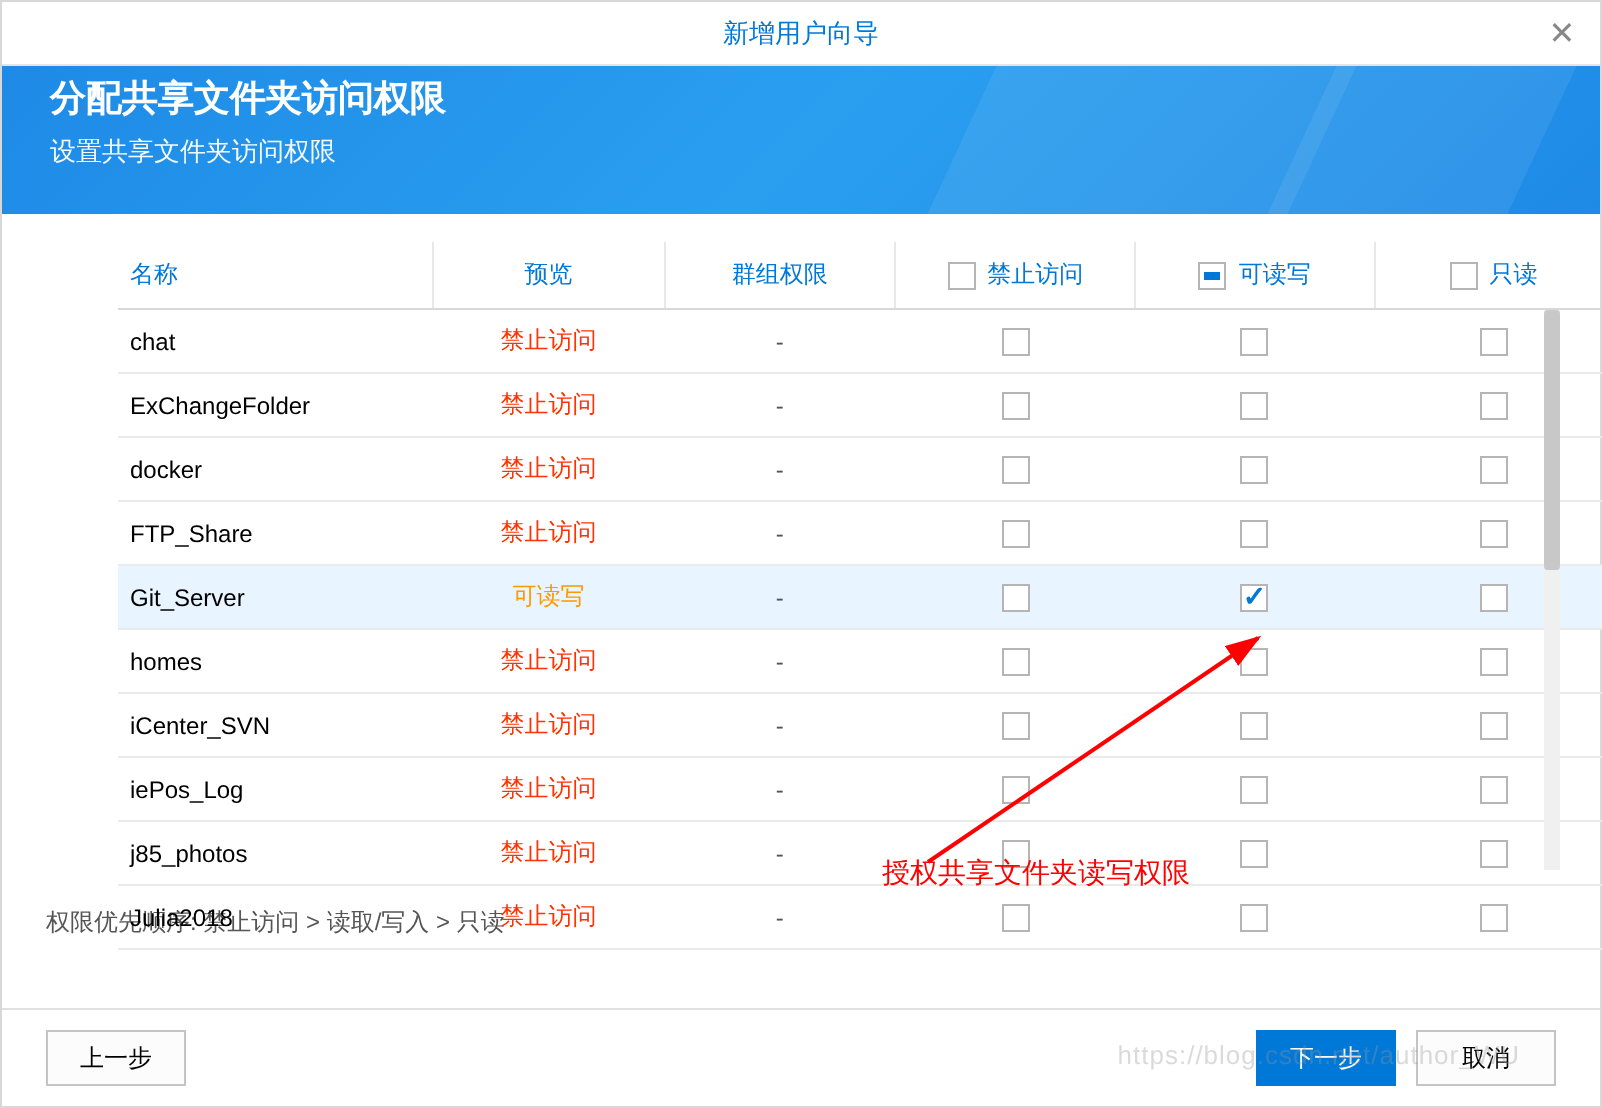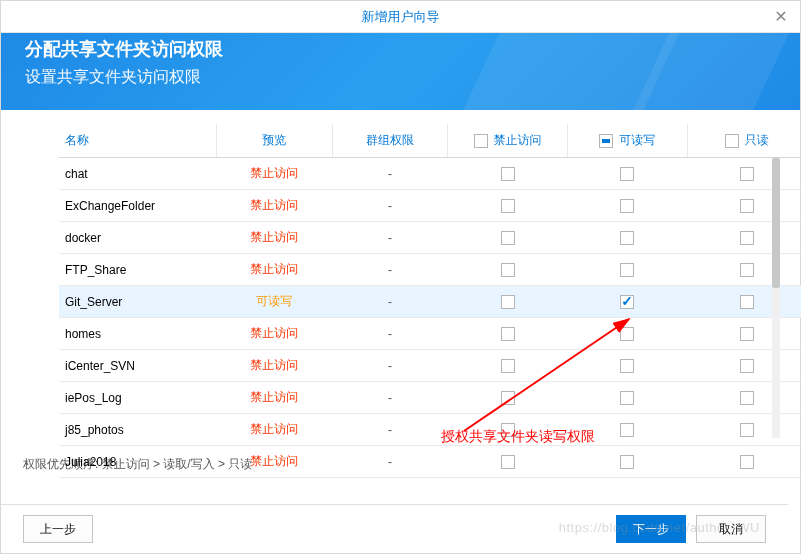--- a/index.html
+++ b/index.html
@@ -50,21 +50,21 @@
     }
     .banner::before, .banner::after {
       content: '';
       position: absolute;
       background: rgba(255,255,255,0.08);
       transform: skewX(-25deg);
     }
     .banner::before { width: 180px; height: 200%; top: -50%; left: 480px; }
     .banner::after { width: 120px; height: 200%; top: -50%; left: 650px; }
     .banner h2 { font-size: 18px; font-weight: bold; margin-bottom: 6px; }
-    .banner p { font-size: 16px; opacity: 0.95; }
+    .banner p { font-size: 13px; opacity: 0.95; }
     .table-wrap {
       position: relative;
       height: 320px;
       margin: 14px 30px 0 22px;
     }
     .table {
       width: 100%;
       border-collapse: collapse;
       margin-left: 36px;
     }
@@ -143,21 +143,21 @@
       background: #c8c8c8;
       border-radius: 2px;
     }
     .priority {
       margin: 12px 22px 0;
       color: #555;
       font-size: 12px;
     }
     .footer {
       position: absolute;
-      bottom: 0; left: 0; right: 12px;
+      bottom: 0; left: 0; right: 0;
       border-top: 1px solid #e0e0e0;
       padding: 10px 22px;
       display: flex;
       justify-content: space-between;
       align-items: center;
     }
     .btn {
       min-width: 70px;
       height: 28px;
       padding: 0 14px;

